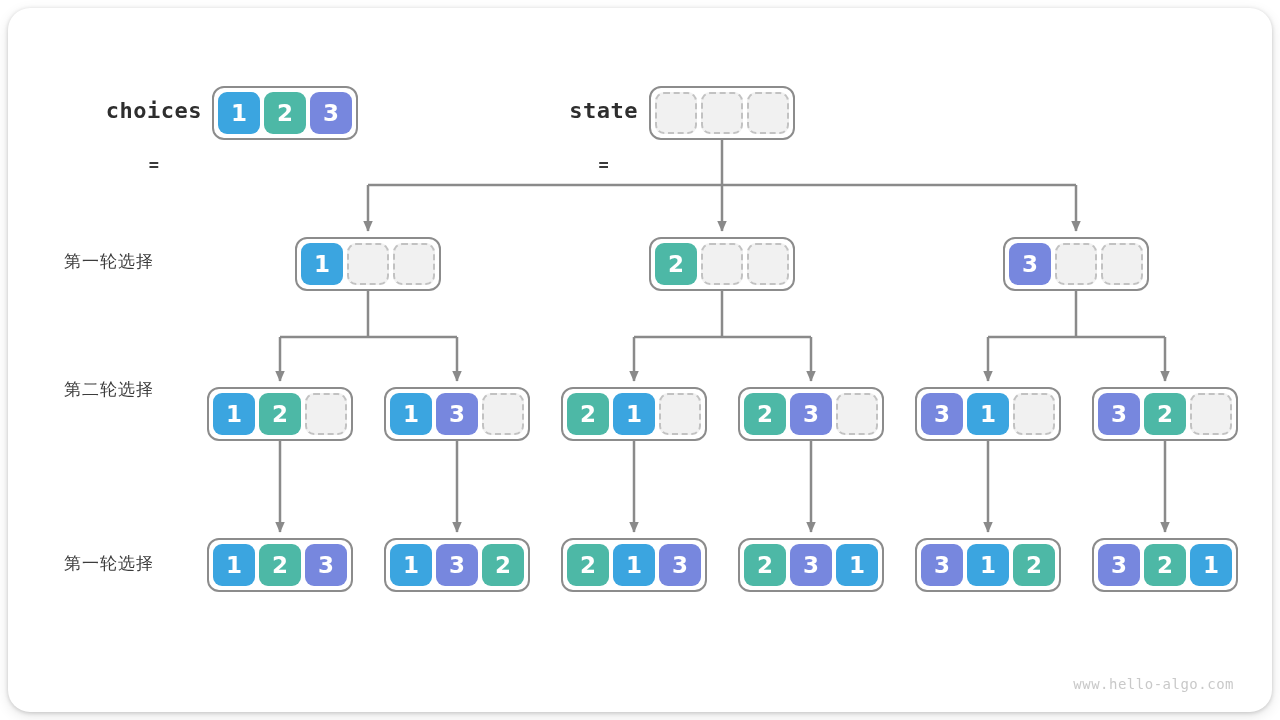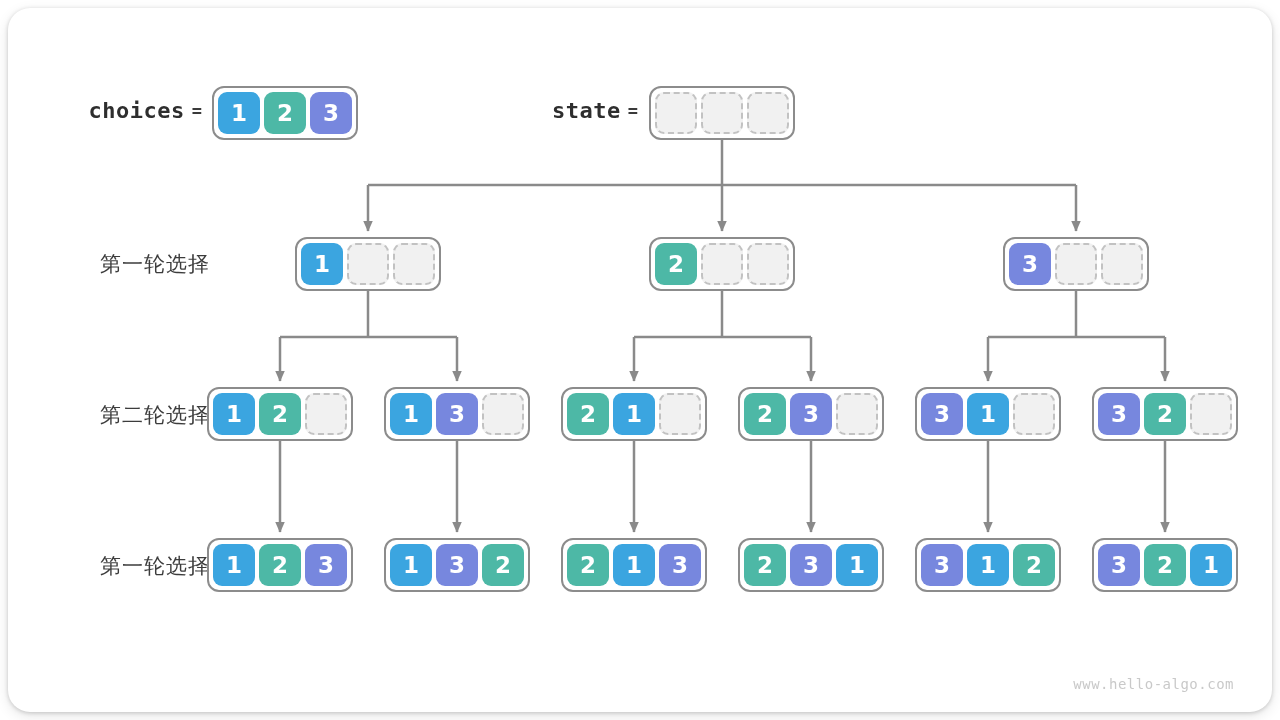--- a/index.html
+++ b/index.html
@@ -13,27 +13,27 @@
   html,body{width:1280px;height:720px;background:#ffffff;overflow:hidden;
     font-family:"Liberation Sans", sans-serif;}
   .canvas{position:relative;width:1280px;height:720px;}
   .card{position:absolute;left:8px;top:8px;right:8px;bottom:8px;
     background:#ffffff;border-radius:22px;
     box-shadow:0 1px 4px rgba(0,0,0,0.18), 0 4px 14px rgba(0,0,0,0.10);}
   svg.connector{position:absolute;left:0;top:0;z-index:2;}
   svg.connector line, svg.connector path{stroke:var(--connector);stroke-width:2.5;fill:none;}
   svg.connector marker path{fill:var(--connector);stroke:none;}
 
-  .legend{position:absolute;z-index:3;display:flex;align-items:center;gap:7px;}
+  .legend{position:absolute;z-index:3;display:flex;align-items:center;gap:32px;flex-direction:column;}
   .kw{font-family:"DejaVu Sans Mono", monospace;font-weight:bold;font-size:22px;
     color:#2e2e2e;letter-spacing:0.5px;}
   .eq{font-family:"DejaVu Sans Mono", monospace;font-weight:600;font-size:17px;color:#3a3a3a;}
 
-  .row-label{position:absolute;left:64px;z-index:3;font-size:21px;font-weight:500;
-    color:var(--text-color);letter-spacing:1px;margin-left:36px;}
+  .row-label{position:absolute;left:64px;z-index:3;font-size:17px;font-weight:500;
+    color:var(--text-color);letter-spacing:1px;}
 
   .node{position:absolute;z-index:3;display:flex;gap:4px;padding:4px;
     background:#ffffff;border:2px solid var(--node-border);border-radius:12px;}
   .cell{width:42px;height:42px;border-radius:9px;}
   .cell.filled{display:flex;align-items:center;justify-content:center;
     color:#ffffff;font-size:23px;font-weight:600;
     font-family:"DejaVu Sans", sans-serif;}
   .cell.empty{box-sizing:border-box;background:var(--empty-fill);
     border:2px dashed #c2c2c2;}
 
@@ -81,21 +81,21 @@
     <span class="kw">choices</span>
     <span class="eq">=</span>
   </div>
 
   <div class="legend" style="right:642px;top:98px;">
     <span class="kw">state</span>
     <span class="eq">=</span>
   </div>
 
   <div class="row-label" style="top:250px;">第一轮选择</div>
-  <div class="row-label" style="top:401px;">第二轮选择</div>
+  <div class="row-label" style="top:378px;">第二轮选择</div>
   <div class="row-label" style="top:552px;">第一轮选择</div>
 
   <div class="watermark">www.hello-algo.com</div>
 <div class="node" style="left: 212px; top: 86px;">
       <div class="cell filled" style="background: rgb(59, 165, 224);">1</div>
       <div class="cell filled" style="background: rgb(77, 184, 166);">2</div>
       <div class="cell filled" style="background: rgb(119, 135, 222);">3</div>
     </div>
     <div class="node" style="left: 649px; top: 86px;">
       <div class="cell empty"></div>

